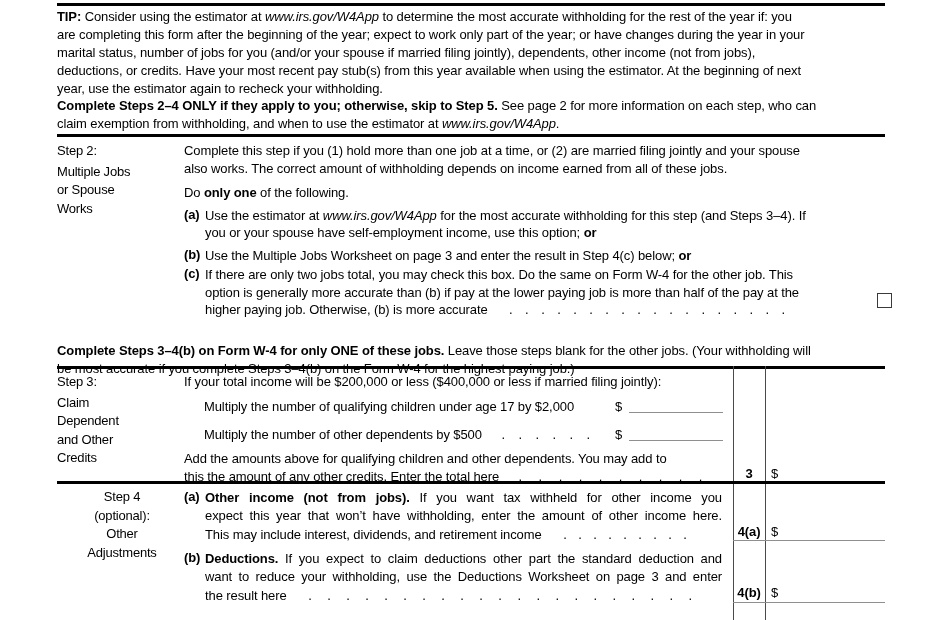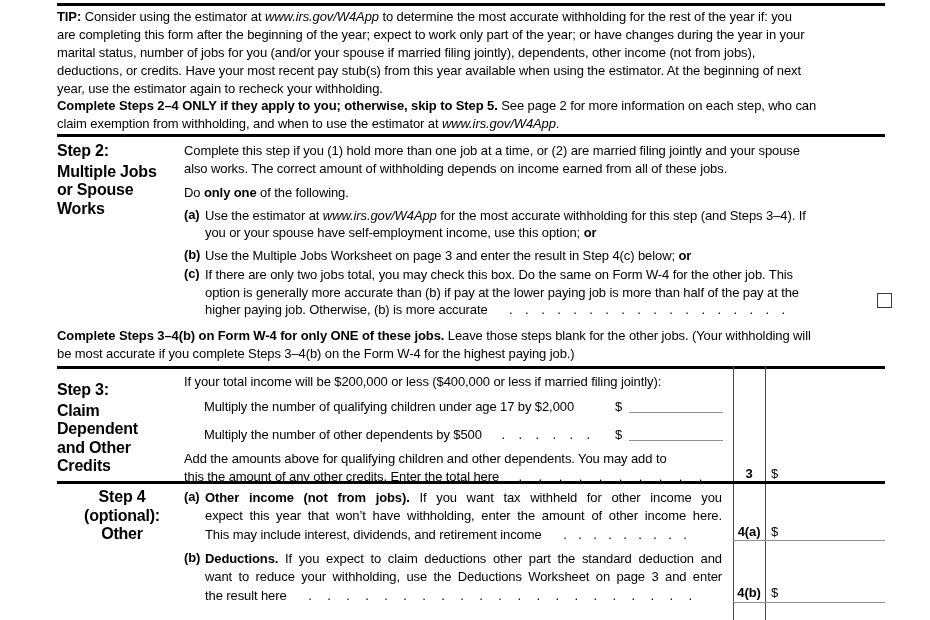--- a/index.html
+++ b/index.html
@@ -2,21 +2,21 @@
 <html><head>
 <meta charset="utf-8">
 <style>
   html,body{margin:0;padding:0;background:#fff;}
   #page{position:relative;width:930px;height:620px;background:#ffffff;overflow:hidden;
         font-family:"Liberation Sans",sans-serif;font-size:13px;color:#000;letter-spacing:-0.1px;}
   .abs{position:absolute;}
   .ln{height:18px;line-height:18px;white-space:nowrap;}
   .ln175{height:17.5px;line-height:17.5px;white-space:nowrap;}
   .ln183{height:18.3px;line-height:18.3px;white-space:nowrap;}
-  .lbl{font-weight:bold;font-size:16px;line-height:18.5px;letter-spacing:-0.2px;white-space:nowrap;}
+  .lbl{font-weight:normal;font-size:13px;line-height:18.5px;letter-spacing:-0.2px;white-space:nowrap;}
   .rule{position:absolute;background:#000;height:2.5px;}
   .vline{position:absolute;width:1px;background:#4a4a4a;}
   .grayline{position:absolute;height:1px;background:#8f8f8f;}
   .seg-b{font-weight:bold;}
   .seg-i{font-style:italic;}
   .item{position:relative;padding-left:21px;}
   .marker{position:absolute;left:0;top:0;font-weight:bold;}
   .just{white-space:normal;text-align:justify;text-align-last:justify;}
   .leader{display:inline-block;}
   .ws8{word-spacing:8px;margin-left:18px;}
@@ -79,31 +79,31 @@
       <div class="ln175"><span>option is generally more accurate than (b) if pay at the lower paying job is more than half of the pay at the</span></div>
       <div class="ln175">
         <span><span>higher paying job. Otherwise, (b) is more accurate</span></span>
         <span class="leader ws9">. . . . . . . . . . . . . . . . . .</span>
       </div>
     </div>
   </div>
 
   <div class="checkbox" style="left:877px;top:293px;"></div>
 
-  <div class="abs" style="left:57px;top:327px;width:830px;">
+  <div class="abs" style="left:57px;top:342px;width:830px;">
     <div class="ln"><span class="seg-b">Complete Steps 3–4(b) on Form W-4 for only ONE of these jobs.</span><span> Leave those steps blank for the other jobs. (Your withholding will</span></div>
     <div class="ln"><span>be most accurate if you complete Steps 3–4(b) on the Form W-4 for the highest paying job.)</span></div>
   </div>
 
   <div class="rule" style="left:57px;top:366px;width:828px;"></div>
 
   <div class="vline" style="left:733px;top:366px;height:254px;"></div>
   <div class="vline" style="left:765px;top:366px;height:254px;"></div>
 
-  <div class="abs" style="left:57px;top:373px;width:125px;margin-top:8px;">
+  <div class="abs" style="left:57px;top:373px;width:125px;">
     <div class="lbl">Step 3:</div>
     <div class="lbl" style="margin-top:2px;">Claim</div>
     <div class="lbl">Dependent</div>
     <div class="lbl">and Other</div>
     <div class="lbl">Credits</div>
   </div>
 
   <div class="abs ln" style="left:184px;top:373px;">If your total income will be $200,000 or less ($400,000 or less if married filing jointly):</div>
 
   <div class="abs ln" style="left:204px;top:398px;">Multiply the number of qualifying children under age 17 by $2,000</div>
@@ -127,20 +127,21 @@
   <div class="abs numcell" style="left:733px;top:466px;">3</div>
   <div class="abs dollar" style="left:771px;top:466px;">$</div>
   <div class="abs" style="left:785px;top:466px;width:100px;height:15px;"></div>
 
   <div class="rule" style="left:57px;top:481px;width:828px;"></div>
 
   <div class="abs" style="left:57px;top:488px;width:130px;text-align:center;">
     <div class="lbl">Step 4</div>
     <div class="lbl">(optional):</div>
     <div class="lbl" style="">Other</div>
+    <div class="lbl">Adjustments</div>
   </div>
 
   <div class="abs" style="left:205px;top:489px;width:517px;">
     <span class="marker" style="left:-21px;">(a)</span>
     <div class="ln183 just"><span class="seg-b">Other income (not from jobs). </span><span>If you want tax withheld for other income you</span></div>
     <div class="ln183 just"><span>expect this year that won’t have withholding, enter the amount of other income here.</span></div>
     <div class="ln183">
       <span><span>This may include interest, dividends, and retirement income</span></span>
       <span class="leader ws8">. . . . . . . . .</span>
     </div>

